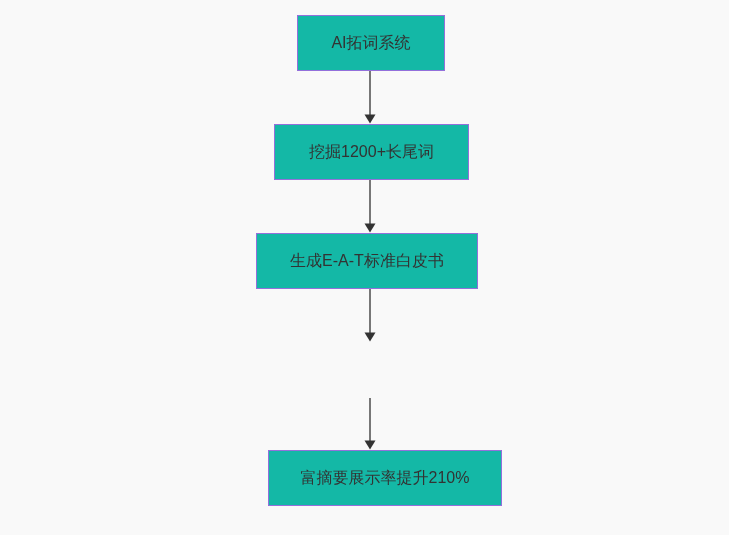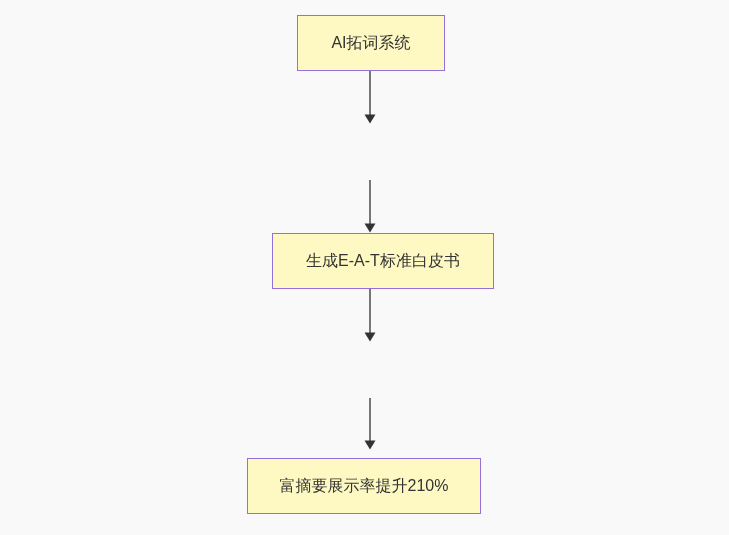--- a/index.html
+++ b/index.html
@@ -22,37 +22,37 @@
     position: absolute;
     left: 0;
     top: 0;
     width: 729px;
     height: 535px;
     pointer-events: none;
   }
   .flow-node {
     position: absolute;
     height: 54px;
-    background: #fef9c3;
+    background: #14b8a6;
     border: 1px solid #9370DB;
     color: #333333;
     font-size: 16px;
     line-height: 1;
     display: flex;
     align-items: center;
     justify-content: center;
     text-align: center;
     box-sizing: content-box;
     white-space: nowrap;
   }
   .node-1 { left: 297px; top: 15px;  width: 146px; }
   .node-2 { left: 274px; top: 124px; width: 193px; }
-  .node-3 { left: 272px; top: 233px; width: 220px; }
+  .node-3 { left: 256px; top: 233px; width: 220px; }
   .node-4 { left: 264px; top: 342px; width: 213px; }
-  .node-5 { left: 247px; top: 450px; width: 232px; margin-top: 8px; }
+  .node-5 { left: 268px; top: 450px; width: 232px; }
   .edge-line {
     stroke: #777777;
     stroke-width: 2px;
   }
   .edge-head {
     fill: #333333;
     stroke: none;
   }
 </style>
 </head>
@@ -74,19 +74,20 @@
       <polygon class="edge-head" points="364.5,332.5 375.5,332.5 370,341.5"></polygon>
     </g>
     <g>
       <line class="edge-line" x1="370" y1="398" x2="370" y2="442"></line>
       <polygon class="edge-head" points="364.5,440.5 375.5,440.5 370,449.5"></polygon>
     </g>
   </svg>
 
   <div class="flow-node node-1">AI拓词系统</div>
 
+  <div class="flow-node node-2">挖掘1200+长尾词</div>
 
   <div class="flow-node node-3">生成E-A-T标准白皮书</div>
 
 
   <div class="flow-node node-5">富摘要展示率提升210%</div>
 
 </div>
 
 </body></html>

